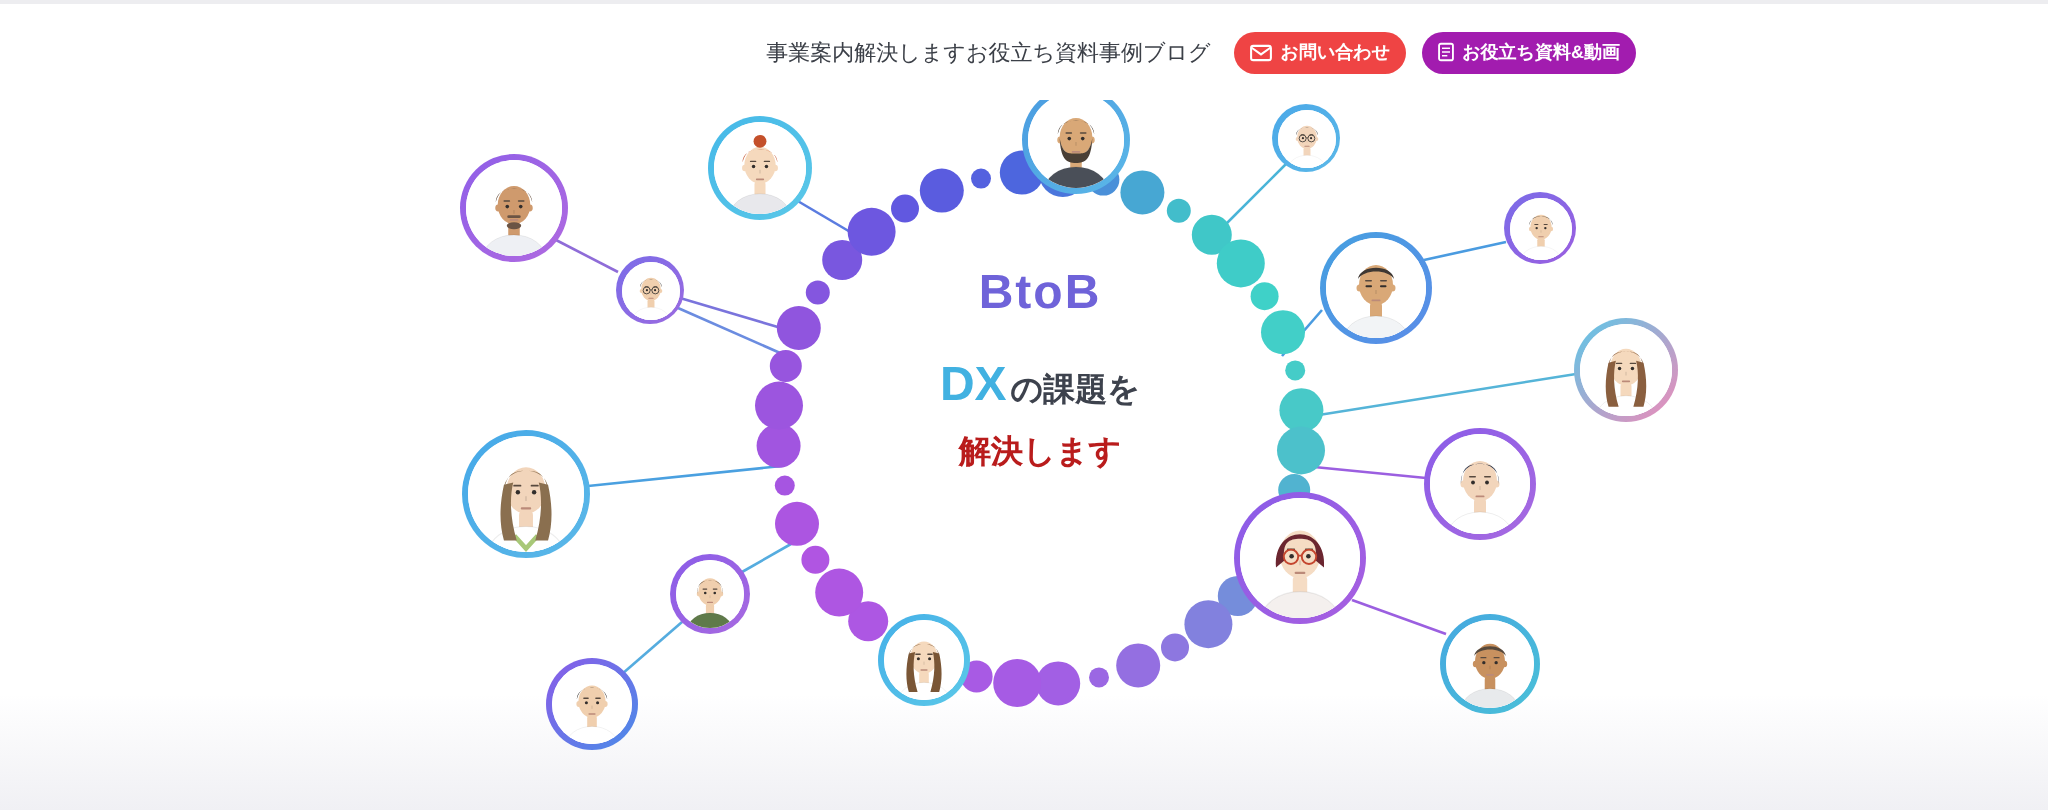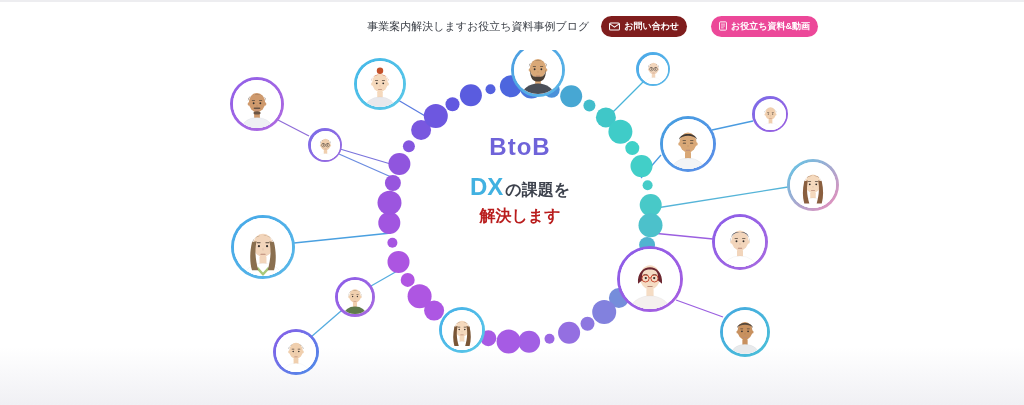--- a/index.html
+++ b/index.html
@@ -10,39 +10,39 @@
   
   .site-header { position:absolute; top:0; left:0; width:1024px; height:48px;
     display:flex; align-items:center; padding:0 206px 0 218px; background:#fff; z-index:10; }
   .logo { font-size:20px; font-weight:800; letter-spacing:2.5px; cursor:pointer; white-space:nowrap; }
   .logo-accent { color:#a06cd5; }
   .logo-rest { color:#3a3a42; }
   nav.main-nav { margin-left:auto; display:flex; align-items:center; }
   nav.main-nav a { font-size:11px; color:#3c4048; text-decoration:none; cursor:pointer; white-space:nowrap; }
   .btn { display:inline-flex; align-items:center; gap:4px; height:21px; border-radius:11px;
     padding:0 8px; font-size:9px; font-weight:700; color:#fff; text-decoration:none; cursor:pointer; white-space:nowrap; }
-  .btn-orange { background:#7f1d1d; margin-left:12px; }
-  .btn-purple { background:#ec4899; margin-left:24px; }
+  .btn-orange { background:#ef4444; margin-left:12px; }
+  .btn-purple { background:#a21caf; margin-left:8px; }
   .btn .icon { display:inline-flex; align-items:center; }
 
   
   .hero { position:absolute; inset:0; }
   .bottom-fade { position:absolute; left:0; right:0; bottom:0; height:58px; z-index:1;
     background:linear-gradient(180deg, rgba(242,242,245,0) 0%, #f0f0f4 100%); }
   #netsvg { position:absolute; left:0; top:0; z-index:2; }
   #avatars { position:absolute; inset:0; z-index:3; }
   .avatar { position:absolute; border-radius:50%; }
   .avatar-in { position:absolute; background:#fff; border-radius:50%; overflow:hidden; }
   .avatar-in svg { display:block; width:100%; height:100%; }
 
   .headline { position:absolute; left:360px; top:129px; width:320px; text-align:center; z-index:4; }
   .h1 { font-size:24px; line-height:32px; font-weight:800; color:#6f63d9; letter-spacing:1px; }
   .h2 { font-size:24px; line-height:34px; font-weight:800; color:#6f63d9; }
   .h2 .h-small { font-size:15px; font-weight:700; color:#3d424d; }
-  .h3 { margin-top:10px; font-size:16px; line-height:28px; font-weight:700; color:#3d424d; }
+  .h3 { margin-top:10px; font-size:16px; line-height:39px; font-weight:700; color:#3d424d; }
   .h3 .h-cyan { font-size:24px; font-weight:800; color:#41b1e1; margin-right:2px; }
   .h4 { margin-top:4px; font-size:16px; line-height:25px; font-weight:600; color:#3d424d; }
   .h5 { font-size:16px; line-height:24px; font-weight:600; color:#b91c1c; }
 </style>
 </head>
 <body>
 
 <div class="page">
 
   <header class="site-header">

